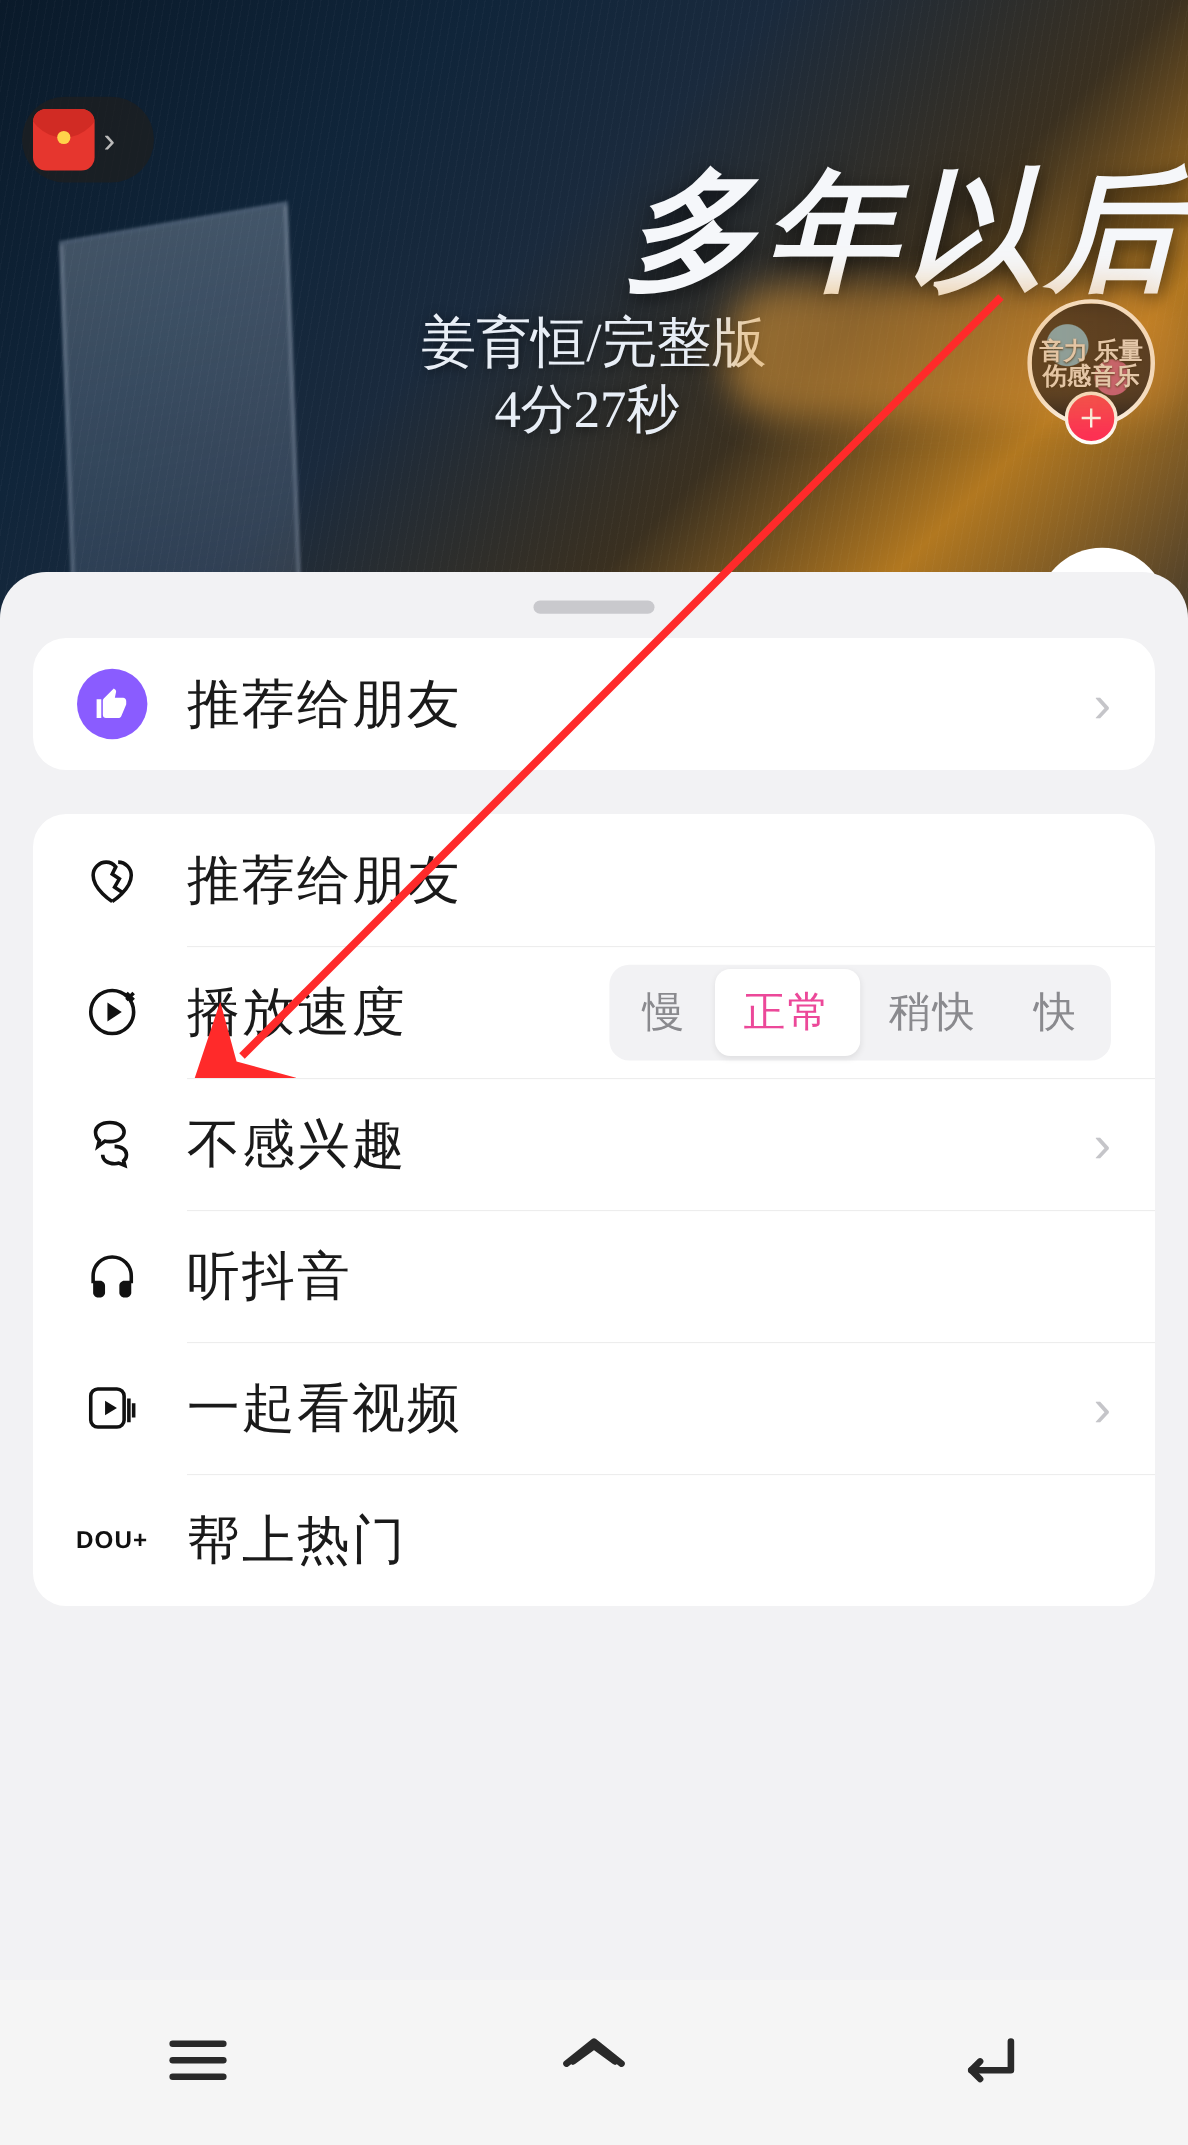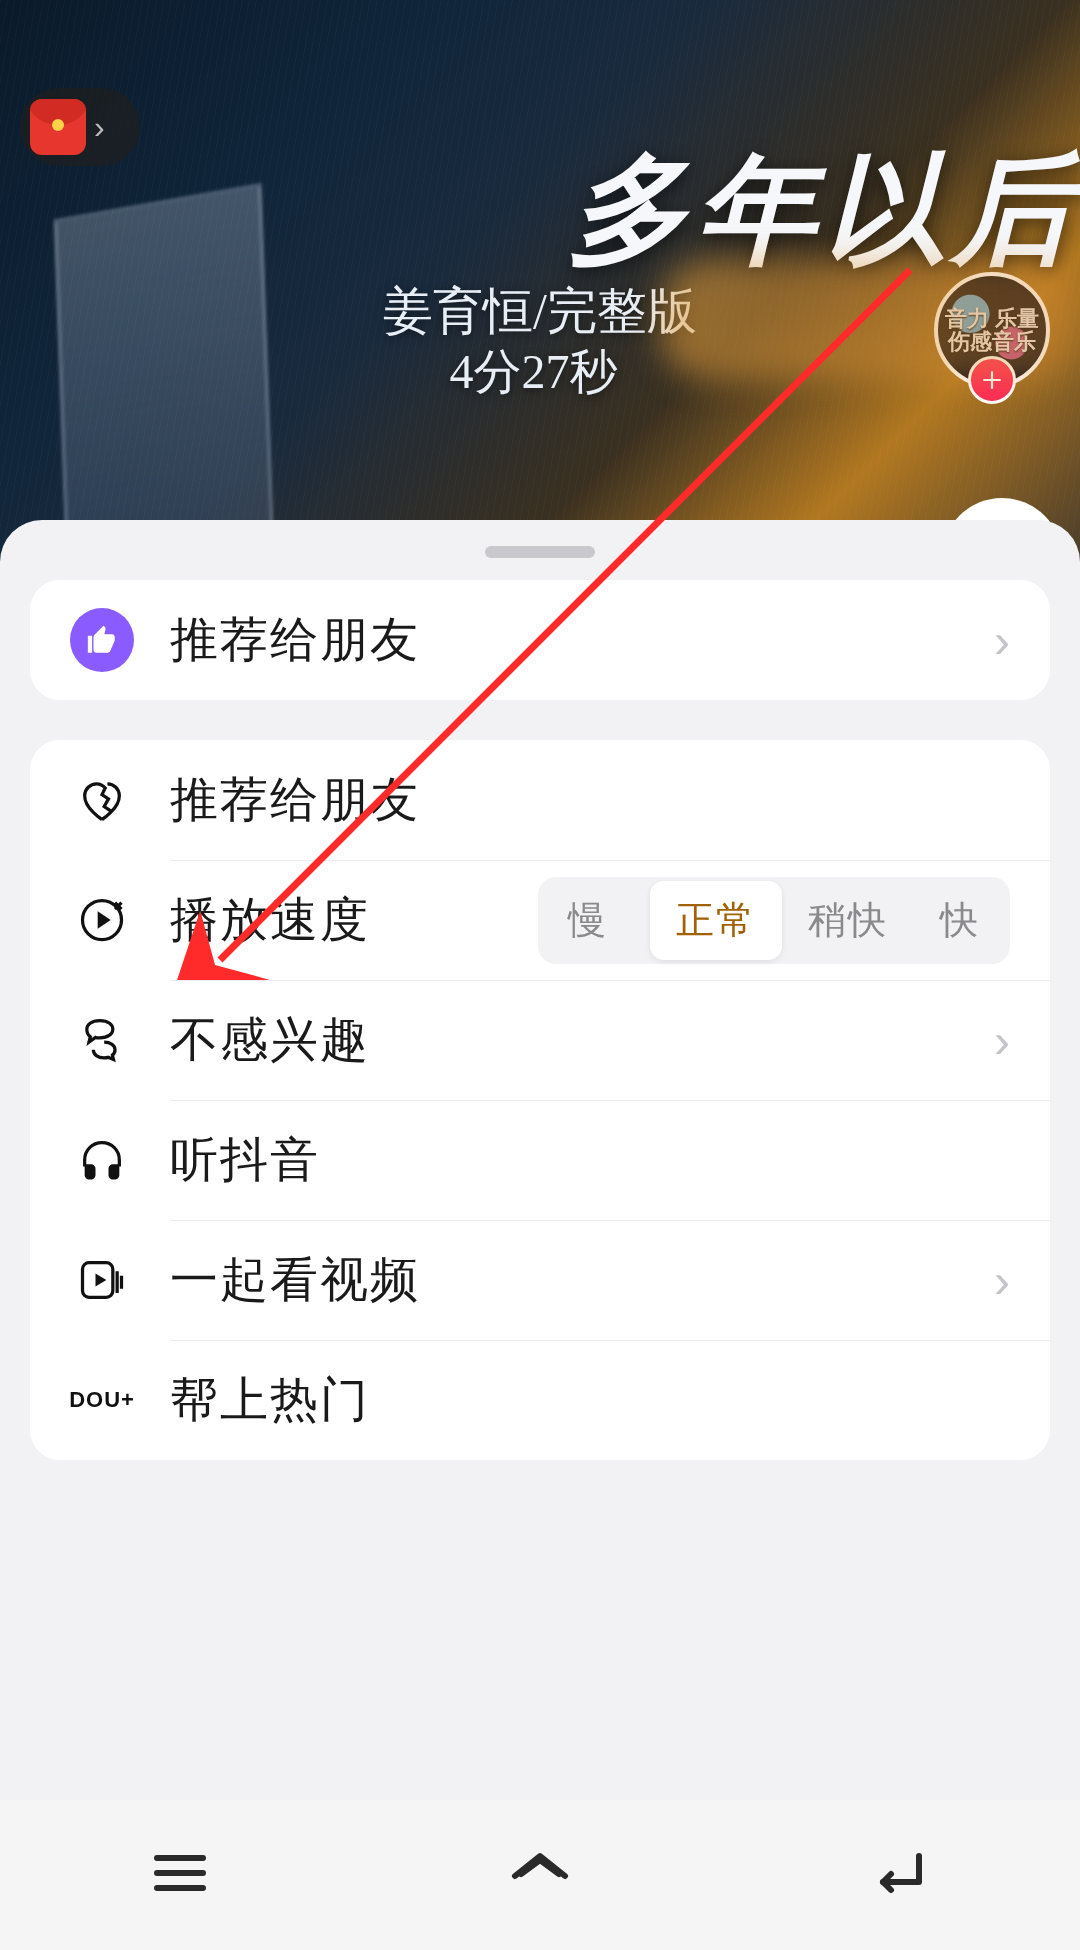--- a/index.html
+++ b/index.html
@@ -256,23 +256,22 @@
   }
   .speed-opt {
     padding: 14px 26px;
     font-size: 38px;
     color:#8a8a8e;
     border-radius: 14px;
     letter-spacing: 2px;
   }
   .speed-opt.active {
     background:#fff;
-    color:#a16207;
+    color:#ec4899;
     box-shadow: 0 2px 6px rgba(0,0,0,0.08);
-    margin-left: 16px;
   }
 
   .dou-txt {
     font-size: 22px;
     font-weight: 800;
     letter-spacing: 1px;
     color:#111;
   }
 
   

